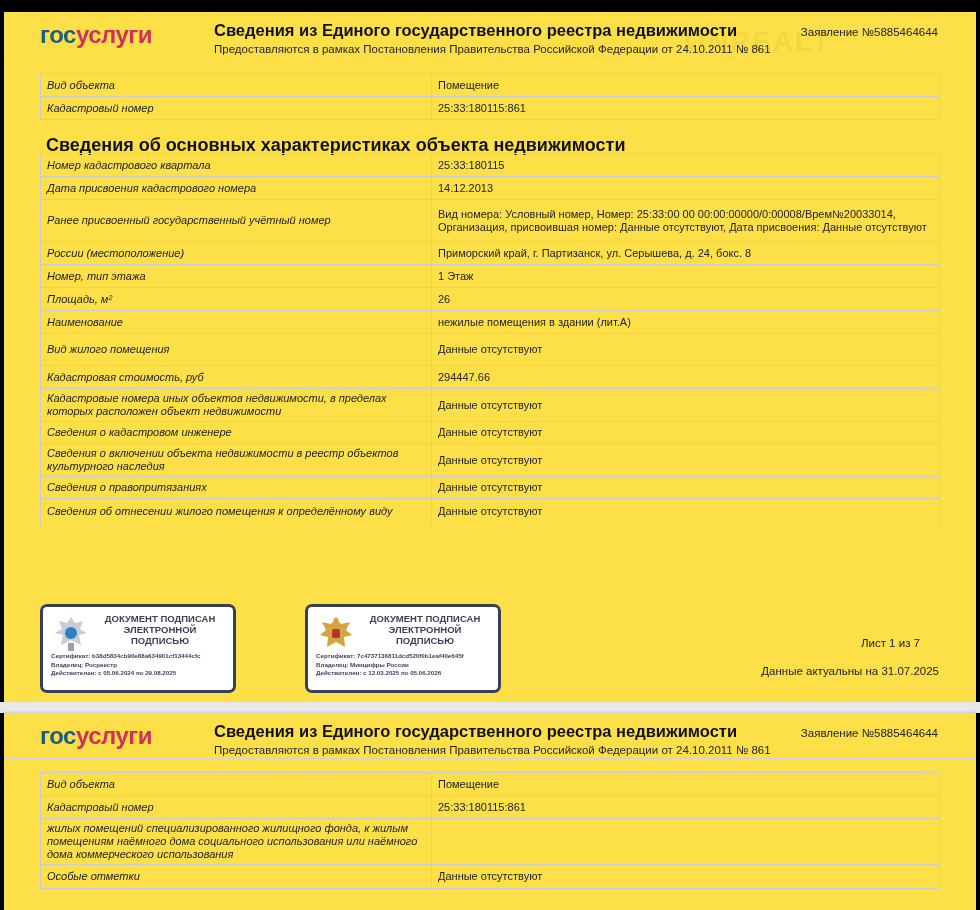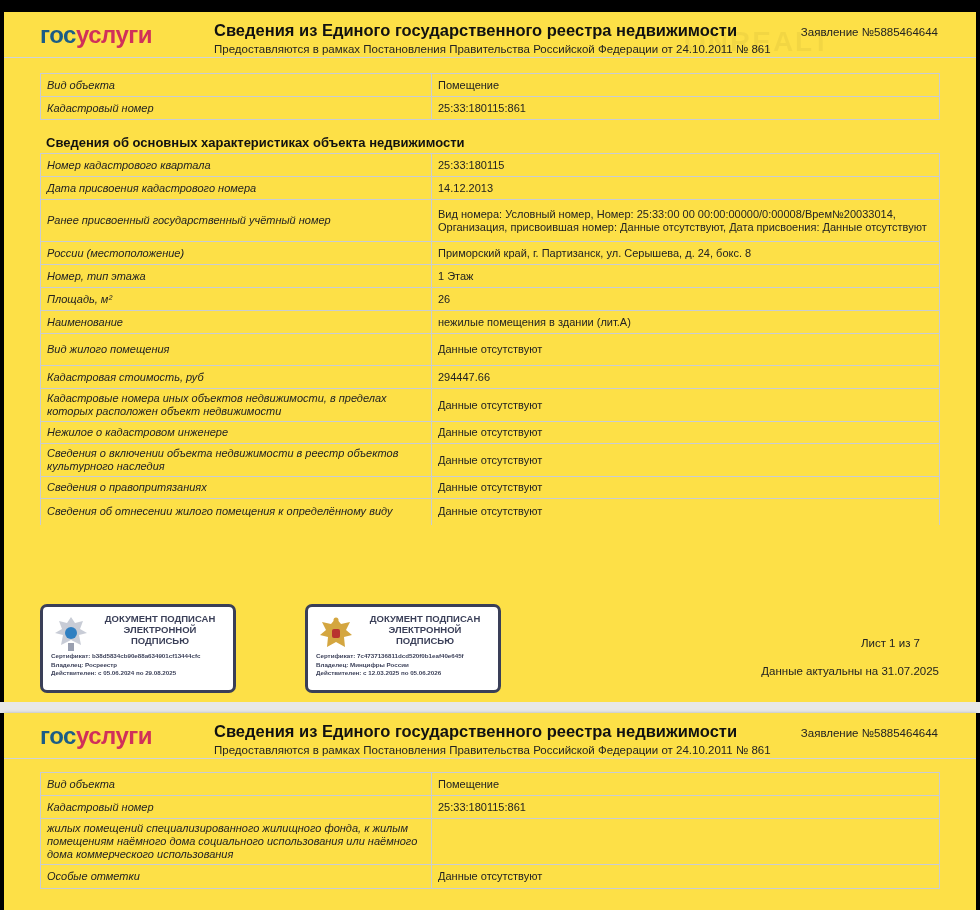--- a/index.html
+++ b/index.html
@@ -13,21 +13,21 @@
   .logo { position:absolute; left:36px; top:9px; font-size:24px; font-weight:bold; letter-spacing:-0.5px; }
   .logo .a { color:#1b5d86; }
   .logo .b { color:#d0305a; }
   .title { position:absolute; left:210px; top:9px; font-size:16.5px; font-weight:bold; color:#111; }
   .subtitle { position:absolute; left:210px; top:31px; font-size:11.5px; color:#222; }
   .appno { position:absolute; right:38px; top:14px; font-size:11.5px; color:#222; }
   .watermark { position:absolute; left:680px; top:14px; font-size:28px; font-weight:bold; color:rgba(0,0,0,0.045); letter-spacing:2px; }
   table { border-collapse:collapse; position:absolute; left:36px; width:900px; font-size:11px; }
   td { border:1px solid #c8ccd4; padding:3px 6px; vertical-align:middle; line-height:13px; }
   td.k { width:378px;font-style:italic; }
-  .sect { position:absolute; left:42px; font-size:13px; font-weight:bold; color:#111; }
+  .sect { position:absolute; left:42px; font-size:18px; font-weight:bold; color:#111; }
   .stamp { position:absolute; top:592px; width:190px; height:83px; border:3px solid #3a3f58; border-radius:7px; background:#fff; }
   .stamp .emb { position:absolute; left:10px; top:8px; width:36px; height:38px; }
   .stamp .t { position:absolute; left:52px; top:6px; width:130px; text-align:center; font-size:9.5px; font-weight:bold; color:#3a3f58; line-height:11px; }
   .stamp .i { position:absolute; left:8px; top:45px; font-size:6.2px; color:#3a3f58; line-height:8.5px; font-weight:bold; white-space:nowrap; }
   .sheet { position:absolute; right:56px; top:625px; font-size:11.5px; }
   .actual { position:absolute; right:37px; top:653px; font-size:11.5px; }
 </style>
 </head>
 <body>
 
@@ -93,21 +93,21 @@
         </tr>
     <tr style="height:23px;margin-top:18px;">
           <td class="k">Кадастровая стоимость, руб</td>
           <td>294447.66</td>
         </tr>
     <tr style="height:30px;">
           <td class="k">Кадастровые номера иных объектов недвижимости, в пределах которых расположен объект недвижимости</td>
           <td>Данные отсутствуют</td>
         </tr>
     <tr style="height:22px;">
-          <td class="k">Нежилое о кадастровом инженере</td>
+          <td class="k">Сведения о кадастровом инженере</td>
           <td>Данные отсутствуют</td>
         </tr>
     <tr style="height:30px;margin-top:8px;">
           <td class="k">Сведения о включении объекта недвижимости в реестр объектов культурного наследия</td>
           <td>Данные отсутствуют</td>
         </tr>
     <tr style="height:22px;">
           <td class="k">Сведения о правопритязаниях</td>
           <td>Данные отсутствуют</td>
         </tr>

